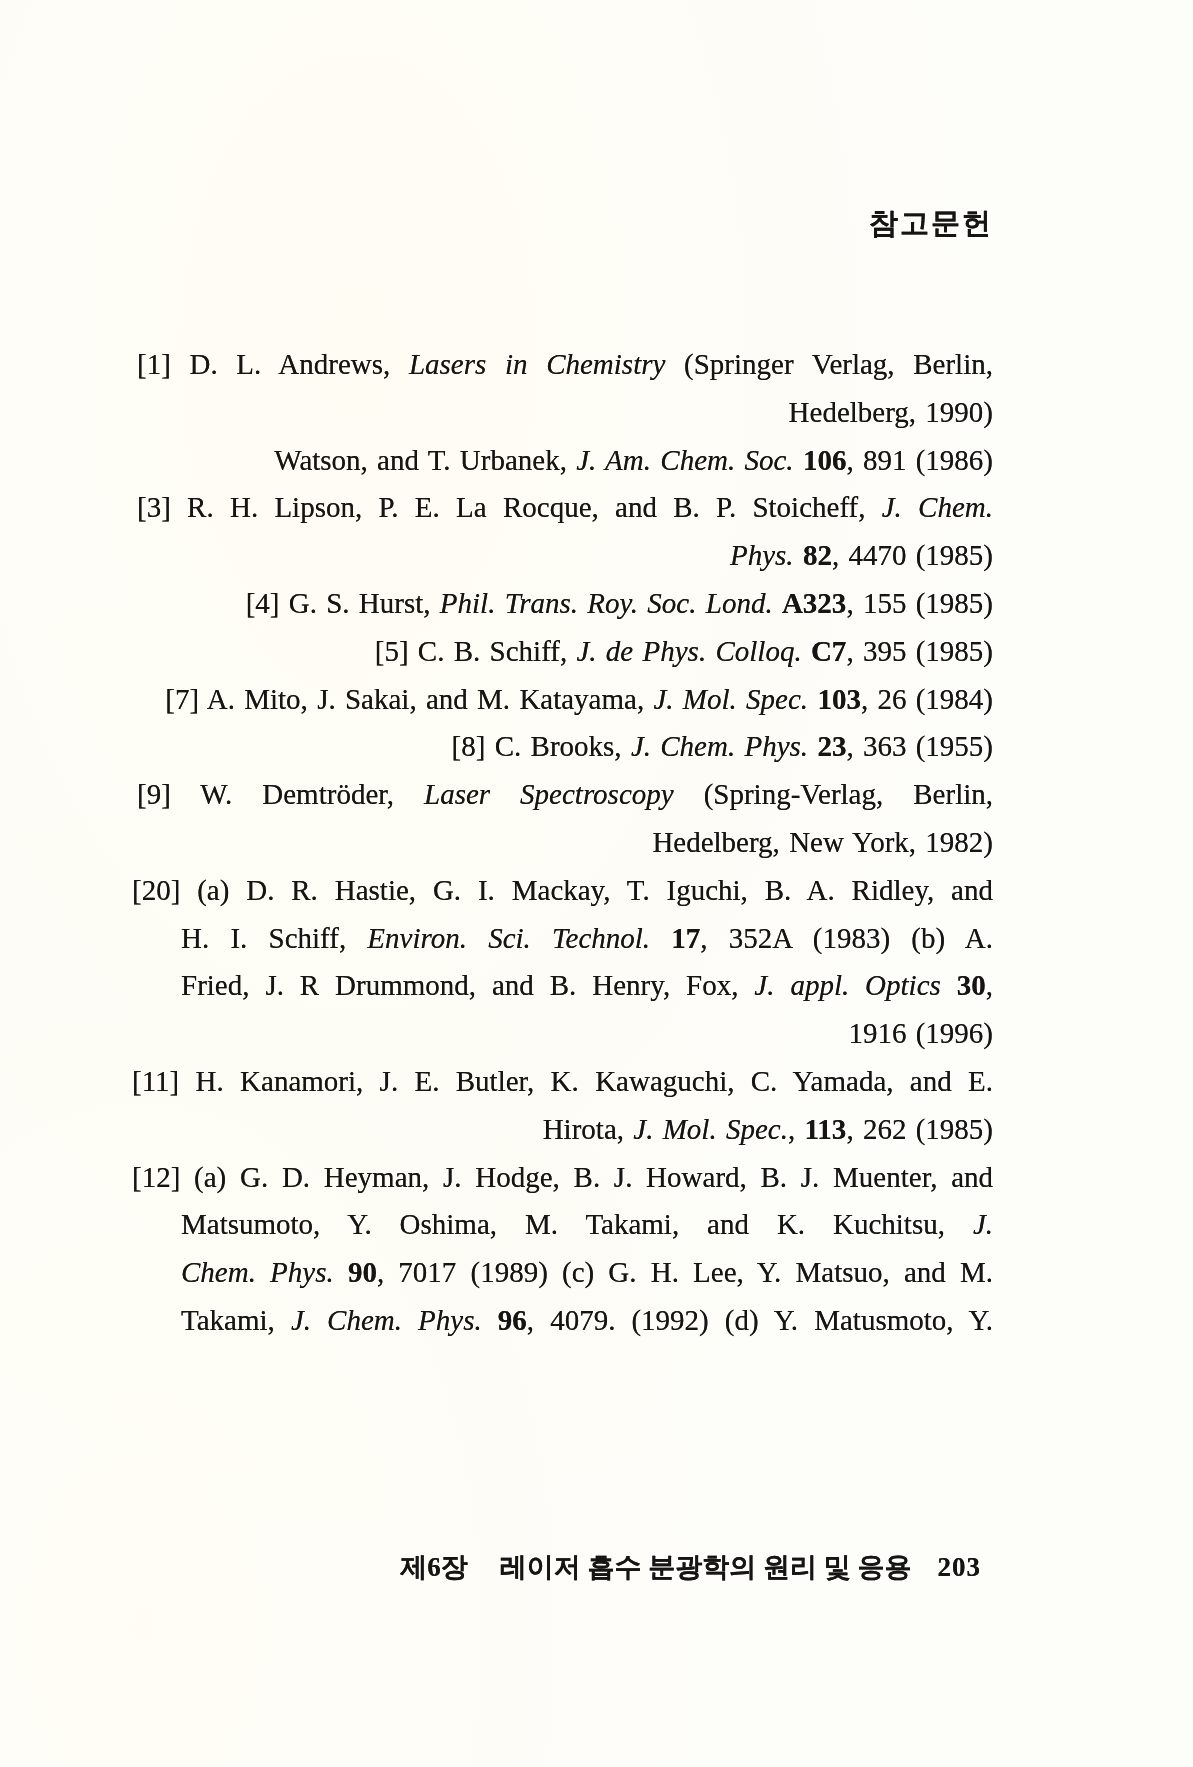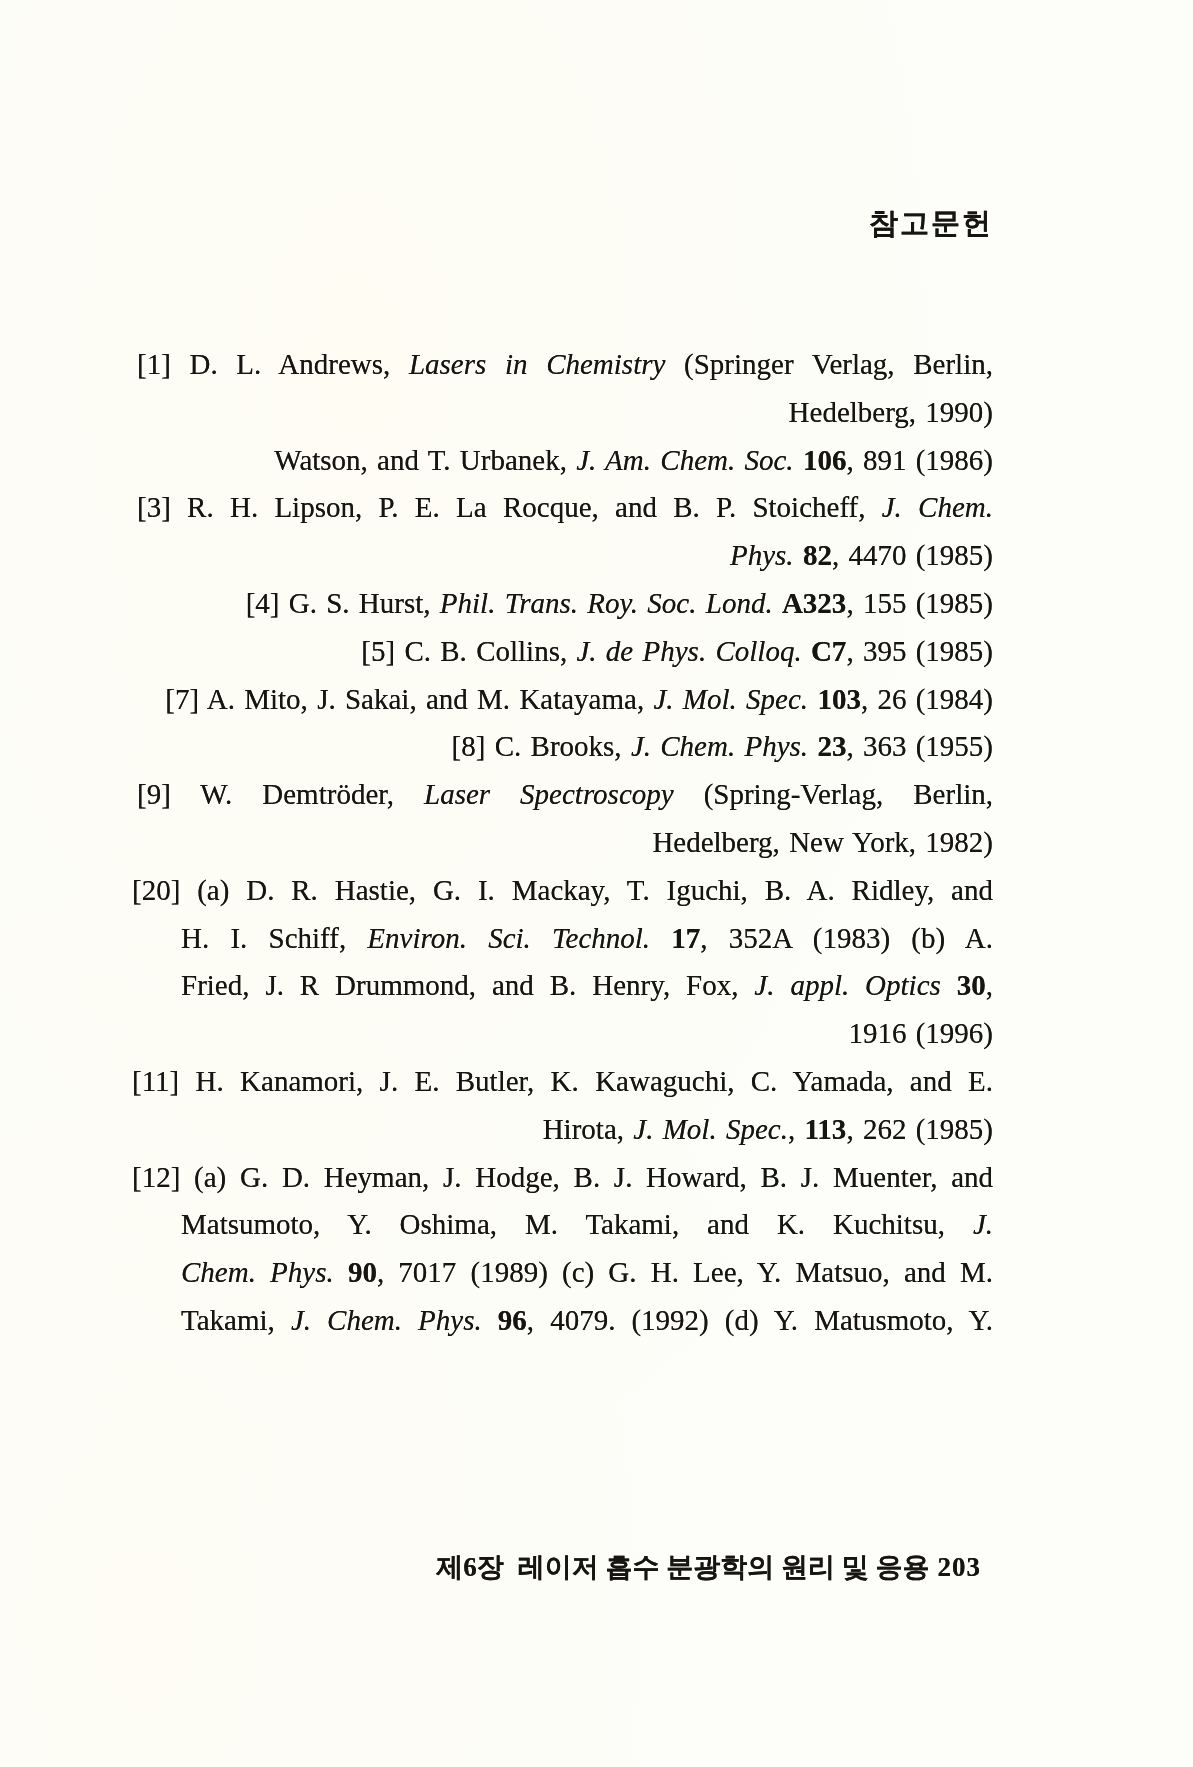--- a/index.html
+++ b/index.html
@@ -46,21 +46,21 @@
   .line.fill { text-align: justify; text-align-last: justify; }
   .i { font-style: italic; }
   .b { font-weight: bold; }
   .refnum { white-space: nowrap; }
   .footer {
     position: absolute;
     top: 1549px;
     right: 212px;
     display: flex;
     align-items: baseline;
-    column-gap: 14px;
+    column-gap: 32px;
     font-size: 27px;
     font-weight: 600;
     line-height: 36px;
     text-shadow: 0 0 .5px rgba(20,18,16,.85);
   }
   .footer .pageno { font-weight: 700; margin-left: -6px; letter-spacing: 1px; }
 </style>
 </head>
 <body>
 
@@ -76,21 +76,21 @@
         <div class="line cont"><span>Watson, and T. Urbanek, </span><span class="i">J. Am. Chem. Soc.</span><span> </span><span class="b">106</span><span>, 891 (1986)</span></div>
       </div>
       <div class="ref">
         <div class="line fill"><span class="refnum">[3]</span> <span>R. H. Lipson, P. E. La Rocque, and B. P. Stoicheff, </span><span class="i">J. Chem.</span></div>
         <div class="line cont"><span class="i">Phys.</span><span> </span><span class="b">82</span><span>, 4470 (1985)</span></div>
       </div>
       <div class="ref">
         <div class="line"><span class="refnum">[4]</span> <span>G. S. Hurst, </span><span class="i">Phil. Trans. Roy. Soc. Lond.</span><span> </span><span class="b">A323</span><span>, 155 (1985)</span></div>
       </div>
       <div class="ref">
-        <div class="line"><span class="refnum">[5]</span> <span>C. B. Collins, </span><span class="i">J. de Phys. Colloq.</span><span> </span><span class="b">C7</span><span>, 395 (1985)</span></div>
+        <div class="line"><span class="refnum">[5]</span> <span>C. B. Schiff, </span><span class="i">J. de Phys. Colloq.</span><span> </span><span class="b">C7</span><span>, 395 (1985)</span></div>
       </div>
       <div class="ref">
         <div class="line"><span class="refnum">[7]</span> <span>A. Mito, J. Sakai, and M. Katayama, </span><span class="i">J. Mol. Spec.</span><span> </span><span class="b">103</span><span>, 26 (1984)</span></div>
       </div>
       <div class="ref">
         <div class="line"><span class="refnum">[8]</span> <span>C. Brooks, </span><span class="i">J. Chem. Phys.</span><span> </span><span class="b">23</span><span>, 363 (1955)</span></div>
       </div>
       <div class="ref">
         <div class="line fill"><span class="refnum">[9]</span> <span>W. Demtröder, </span><span class="i">Laser Spectroscopy</span><span> (Spring-Verlag, Berlin,</span></div>
         <div class="line cont"><span>Hedelberg, New York, 1982)</span></div>

